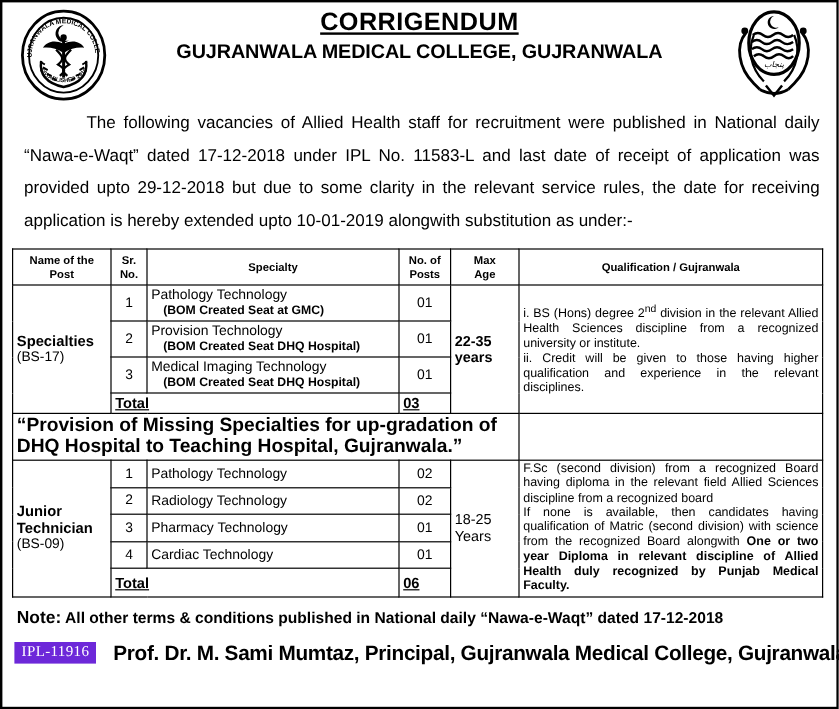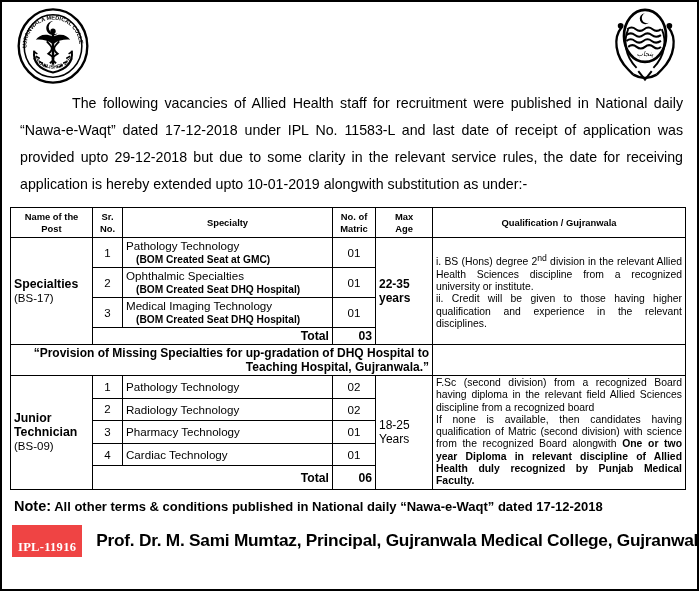--- a/index.html
+++ b/index.html
@@ -146,28 +146,29 @@
     line-height: 12.3px;
     text-align: justify;
     text-justify: inter-word;
     padding: 2px 5px 2px 5px;
     vertical-align: top;
   }
   td.qual-cell p { margin: 0; }
   td.qual-cell b { font-weight: bold; }
 
   td.total-cell {
-    text-align: right;
+    text-align: left;
     font-weight: bold;
     font-size: 12.2px;
+    text-decoration: underline;
   }
   td.banner-cell {
-    text-align: right;
-    font-weight: bold;
-    font-size: 12px;
+    text-align: left;
+    font-weight: bold;
+    font-size: 16px;
     padding: 3px 2px;
   }
 
   
   .note {
     margin: 7px 10px 0 12px;
     font-size: 13px;
     font-weight: bold;
     line-height: 19px;
     text-align: justify;
@@ -182,27 +183,27 @@
   }
 
   
   .footer {
     margin-top: 9px;
     display: flex;
     align-items: center;
     padding-left: 10px;
   }
   .ipl-box {
-    background: #ef4444;
+    background: #6d28d9;
     color: #fff;
     font-family: "Liberation Serif", serif;
-    font-weight: bold;
+    font-weight: normal;
     font-size: 12.5px;
     letter-spacing: 0.3px;
-    padding: 16px 6px 3px 6px;
+    padding: 2px 6px 3px 6px;
     line-height: 13px;
     white-space: nowrap;
   }
   .signline {
     margin-left: 14px;
     font-size: 17.3px;
     font-weight: bold;
     letter-spacing: -0.25px;
     white-space: nowrap;
   }
@@ -238,20 +239,22 @@
           <textPath href="#arcTop" startOffset="50%" text-anchor="middle">GUJRANWALA MEDICAL COLLEGE</textPath>
         </text>
         <path id="arcBot" d="M 20 58 A 32 32 0 0 0 80 58" fill="none"></path>
         <text font-size="6.2" font-family="Liberation Sans, sans-serif" font-weight="bold" fill="#000">
           <textPath href="#arcBot" startOffset="50%" text-anchor="middle">ESTABLISHED 2010</textPath>
         </text>
       </svg>
     </div>
 
     <div class="titles">
+      <div class="t-corrigendum">CORRIGENDUM</div>
+      <div class="t-college">GUJRANWALA MEDICAL COLLEGE, GUJRANWALA</div>
     </div>
 
     <div class="logo-right">
       <svg viewBox="0 0 100 100" width="88" height="84" aria-hidden="true">
         <ellipse cx="50" cy="38" rx="25" ry="31" fill="none" stroke="#000" stroke-width="3.2"></ellipse>
         <path d="M50 11 a6.5 6.5 0 1 0 4.6 11.3 a5.3 5.3 0 1 1 -4.6 -11.3 z" fill="#000"></path>
         <path d="M29 30 q5 -4 10 0 t10 0 t10 0 t10 0" fill="none" stroke="#000" stroke-width="2.4"></path>
         <path d="M28 37 q5 -4 10 0 t10 0 t10 0 t11 0" fill="none" stroke="#000" stroke-width="2.4"></path>
         <path d="M28 44 q5 -4 10 0 t10 0 t10 0 t11 0" fill="none" stroke="#000" stroke-width="2.4"></path>
         <path d="M30 51 q5 -4 10 0 t10 0 t10 0 t9 0" fill="none" stroke="#000" stroke-width="2.4"></path>
@@ -284,21 +287,21 @@
       <thead>
         <tr>
           <th>
             <span>Name of the</span><br><span>Post</span>
           </th>
           <th>
             <span>Sr.</span><br><span>No.</span>
           </th>
           <th>Specialty</th>
           <th>
-            <span>No. of</span><br><span>Matric</span>
+            <span>No. of</span><br><span>Posts</span>
           </th>
           <th>
             <span>Max</span><br><span>Age</span>
           </th>
           <th>Qualification / Gujranwala</th>
         </tr>
       </thead>
       <tbody>
 
         <tr>
@@ -316,21 +319,21 @@
             <span>22-35</span><br><span>years</span>
           </td>
           <td class="qual-cell" rowspan="4">
             <p>i. BS (Hons) degree 2<sup>nd</sup> division in the relevant Allied Health Sciences discipline from a recognized university or institute.</p>
             <p>ii. Credit will be given to those having higher qualification and experience in the relevant disciplines.</p>
           </td>
         </tr>
         <tr>
           <td class="sr-cell">2</td>
           <td class="spec-cell">
-            <span>Ophthalmic Specialties</span>
+            <span>Provision Technology</span>
             <span class="sub">(BOM Created Seat DHQ Hospital)</span>
           </td>
           <td class="num-cell">01</td>
         </tr>
         <tr>
           <td class="sr-cell">3</td>
           <td class="spec-cell">
             <span>Medical Imaging Technology</span>
             <span class="sub">(BOM Created Seat DHQ Hospital)</span>
           </td>

